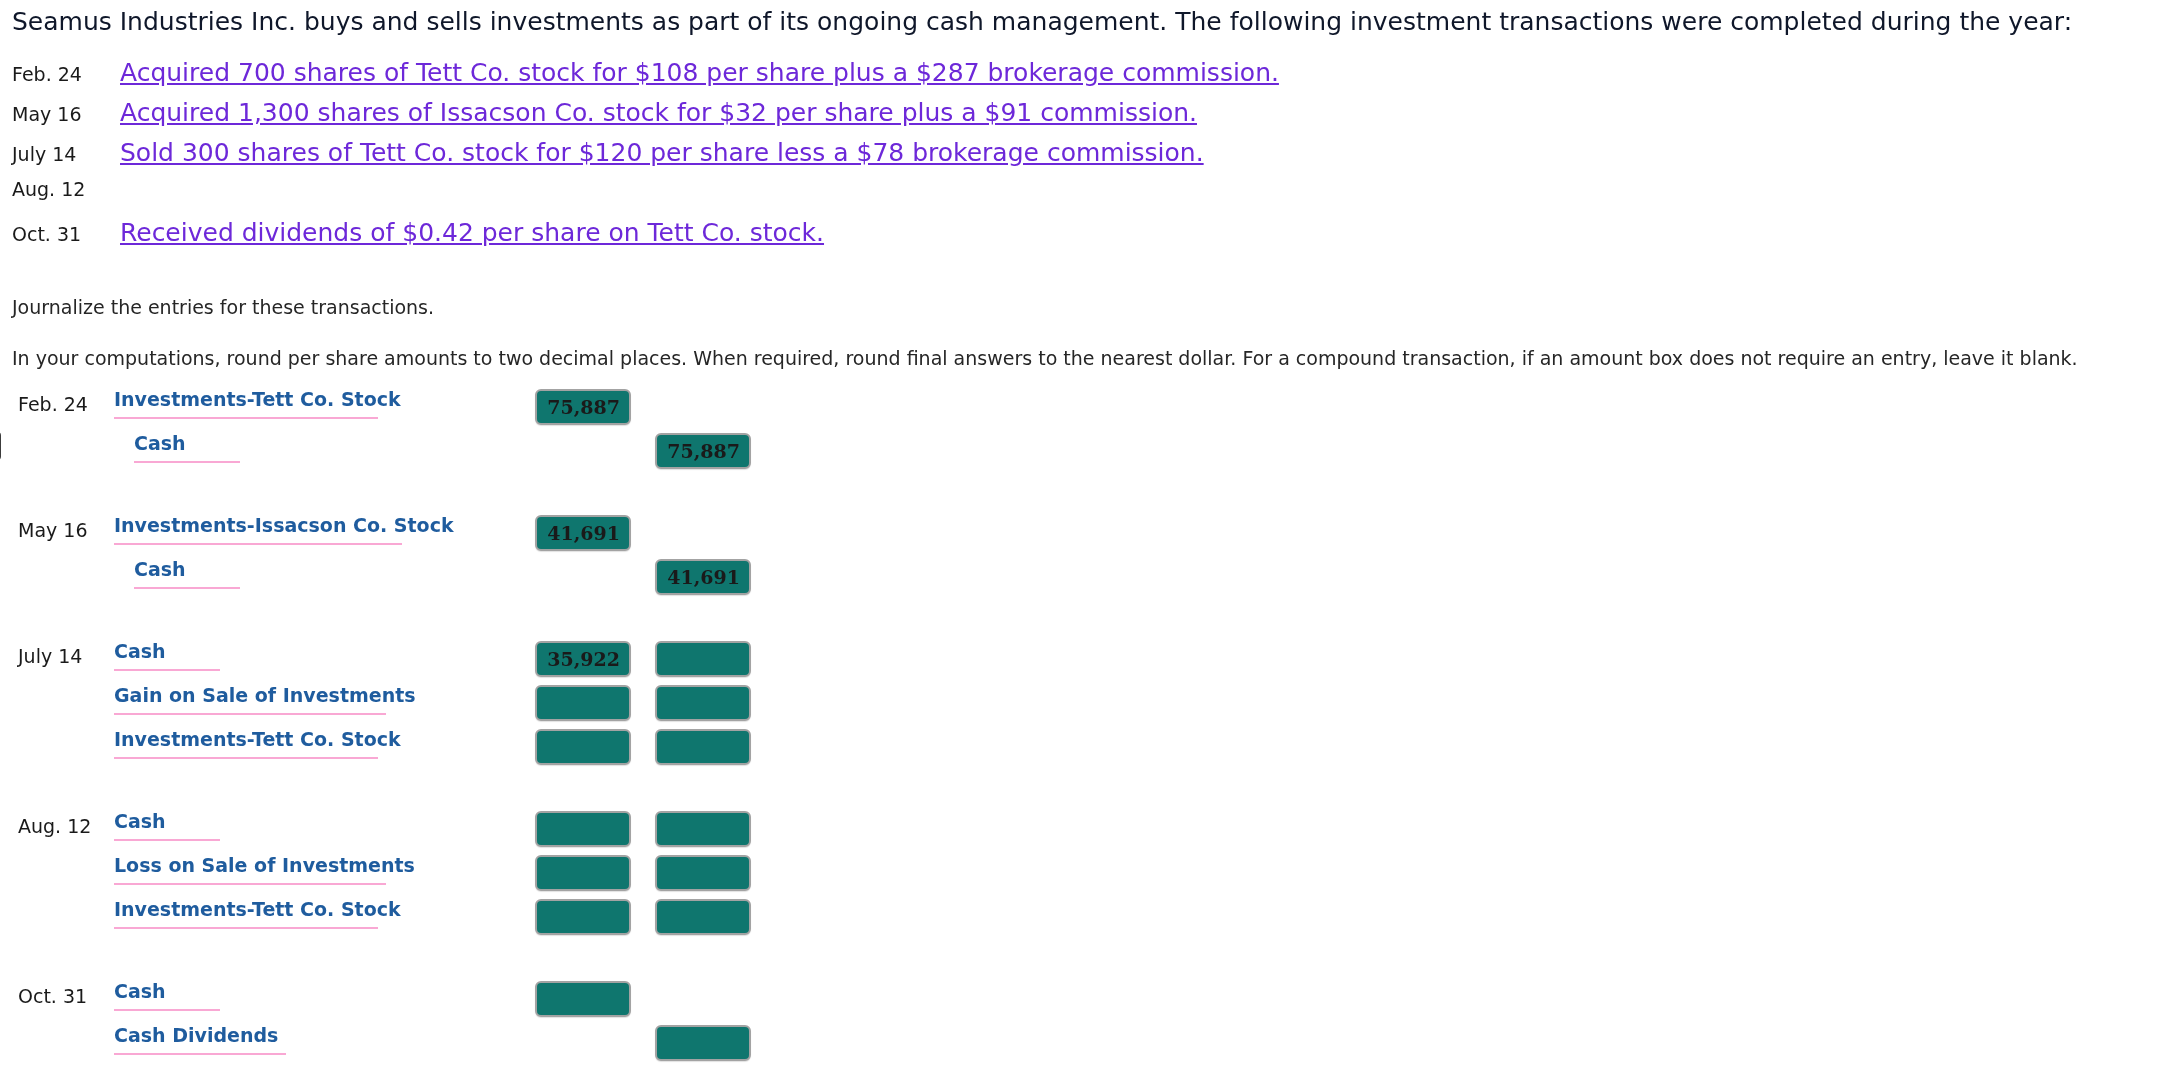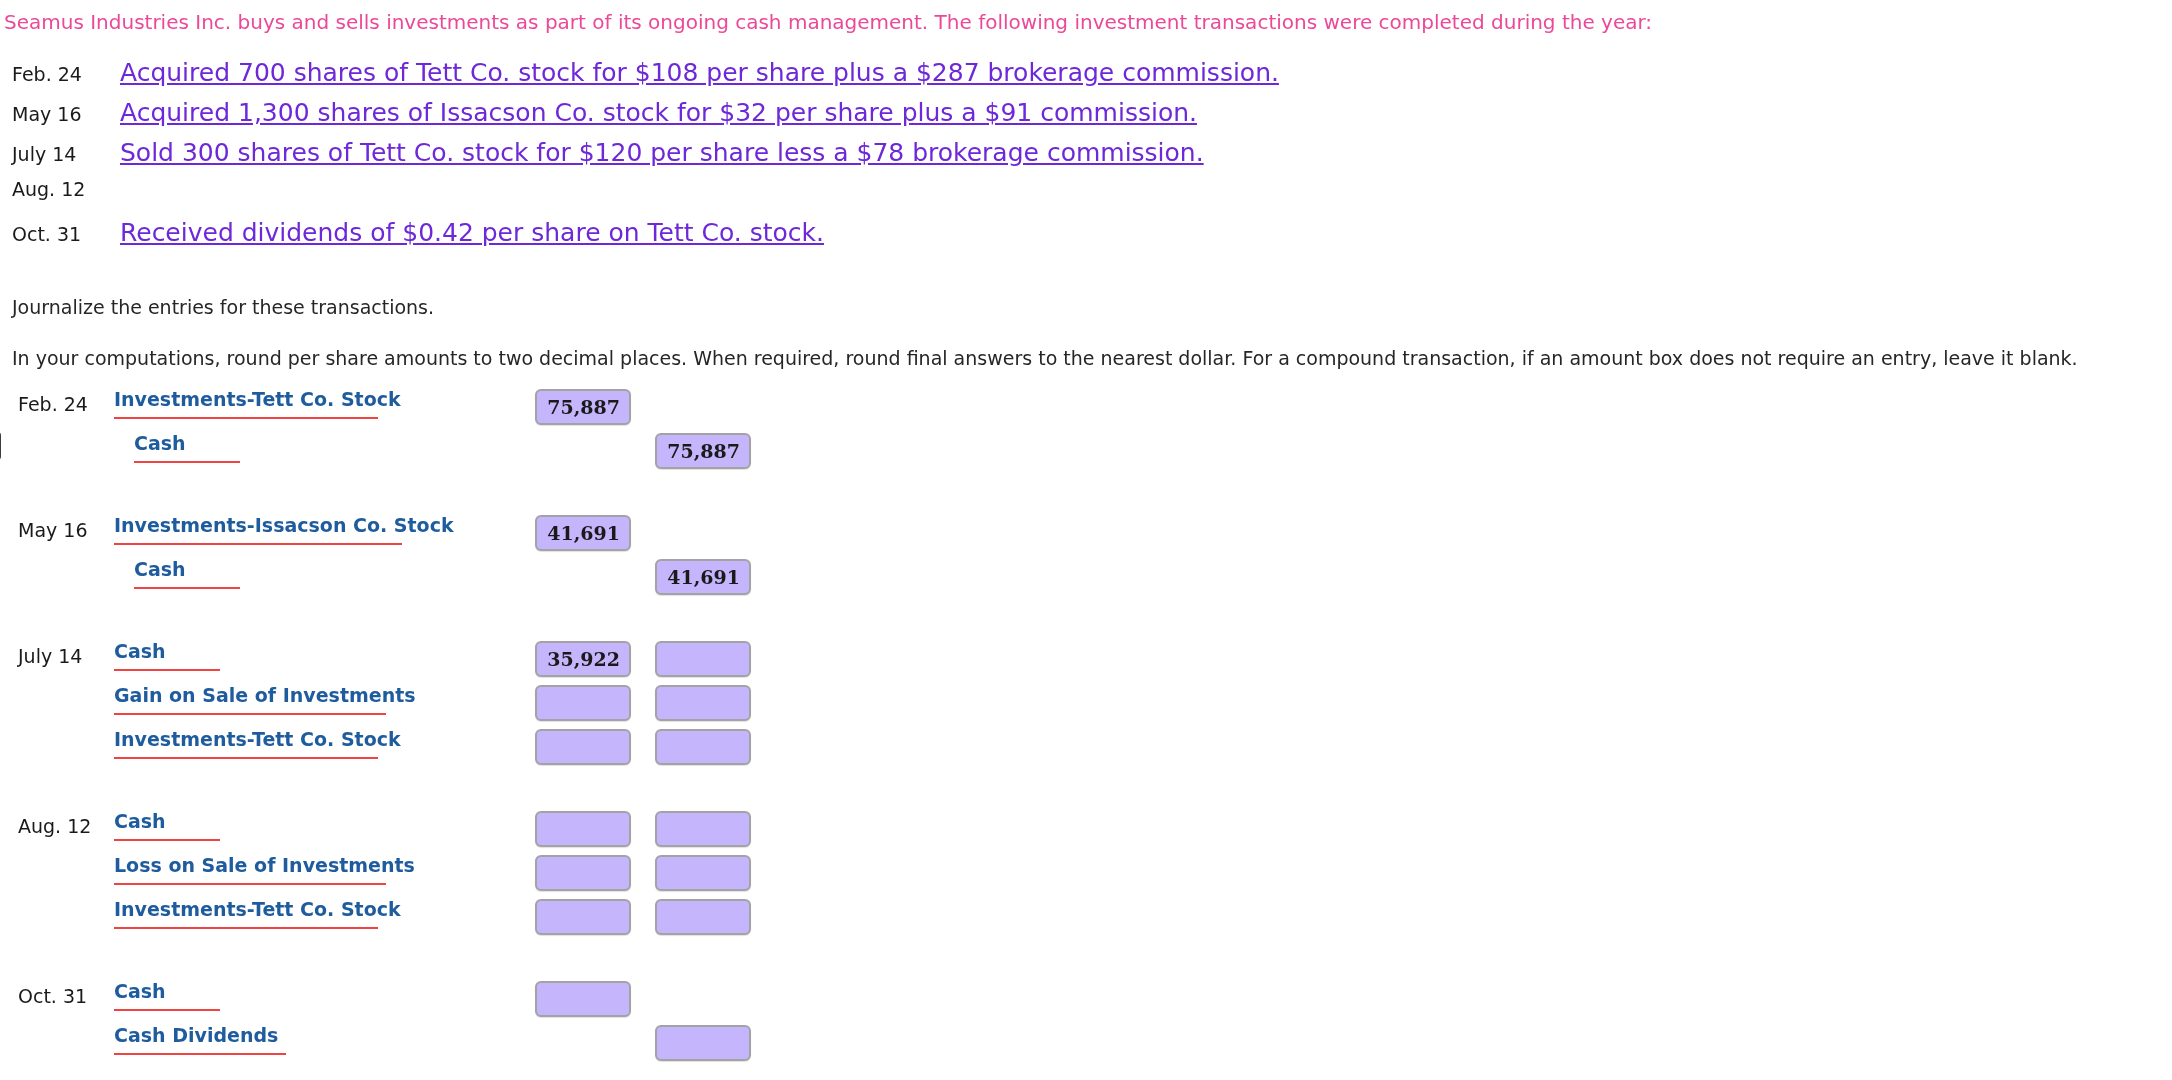--- a/index.html
+++ b/index.html
@@ -19,25 +19,25 @@
 
   .page {
     position: relative;
     width: 2172px;
     height: 1080px;
   }
 
   
   .intro {
     position: absolute;
-    left: 4px;
+    left: 12px;
     top: 10px;
-    font-size: 20px;
+    font-size: 25px;
     line-height: 24px;
-    color: #ec4899;
+    color: #0f172a;
     white-space: nowrap;
   }
 
   
   .txn-list {
     position: absolute;
     left: 12px;
     top: 58px;
   }
   .txn-row {
@@ -98,36 +98,36 @@
     white-space: nowrap;
   }
 
   .jaccount {
     position: absolute;
     top: 0px;
     font-size: 19px;
     font-weight: bold;
     color: #1f5c9e;
     white-space: nowrap;
-    border-bottom: 2px solid #ef4444;
+    border-bottom: 2px solid #f9a8d4;
     padding: 3px 0 7px 0;
     box-sizing: border-box;
   }
   .jaccount.lvl0 { left: 114px; }
   .jaccount.lvl1 { left: 134px; }
 
   
   .amtbox {
     position: absolute;
     box-sizing: border-box;
     width: 96px;
     height: 36px;
     border: 2px solid #a3a3a3;
     border-radius: 6px;
-    background: #c4b5fd;
+    background: #0f766e;
     font-family: "DejaVu Serif", serif;
     font-weight: bold;
     font-size: 19px;
     color: #1a1a1a;
     text-align: right;
     line-height: 32px;
     padding-right: 9px;
     box-shadow: 0 1px 1px rgba(0,0,0,0.12);
   }
   .amtbox.debit  { left: 535px; top: 4px; }

